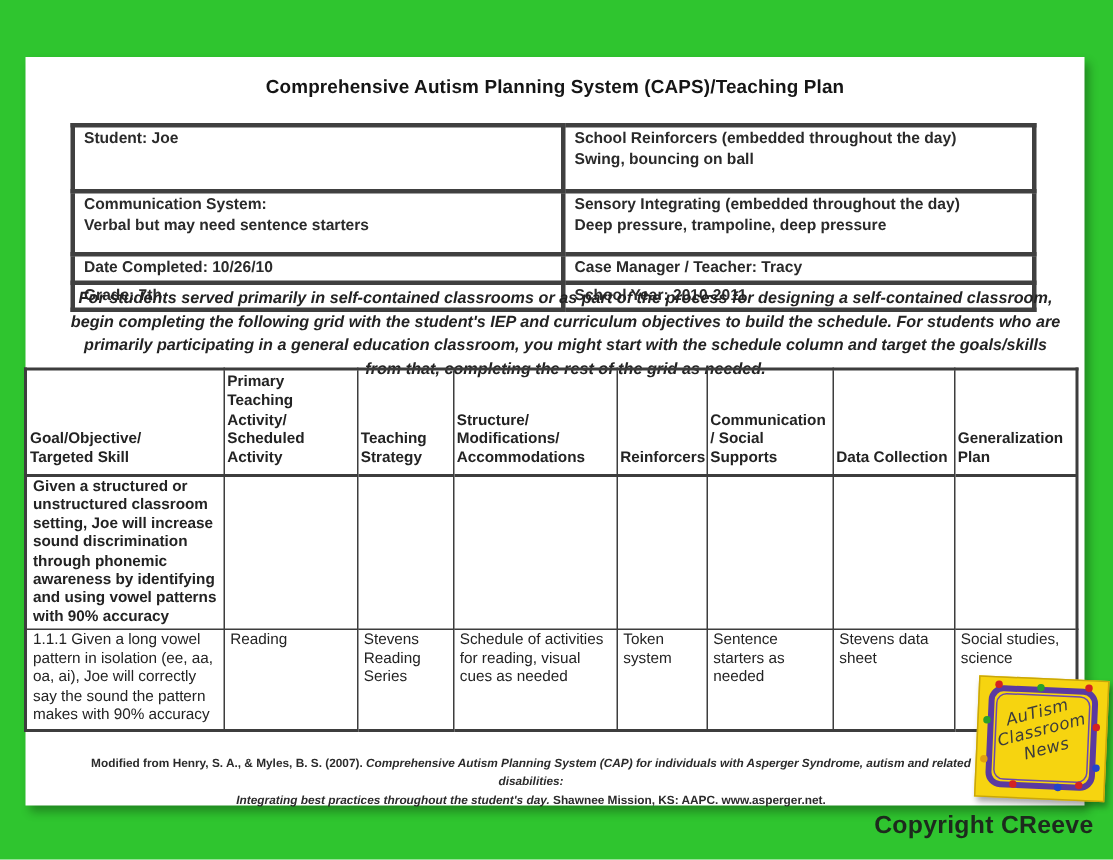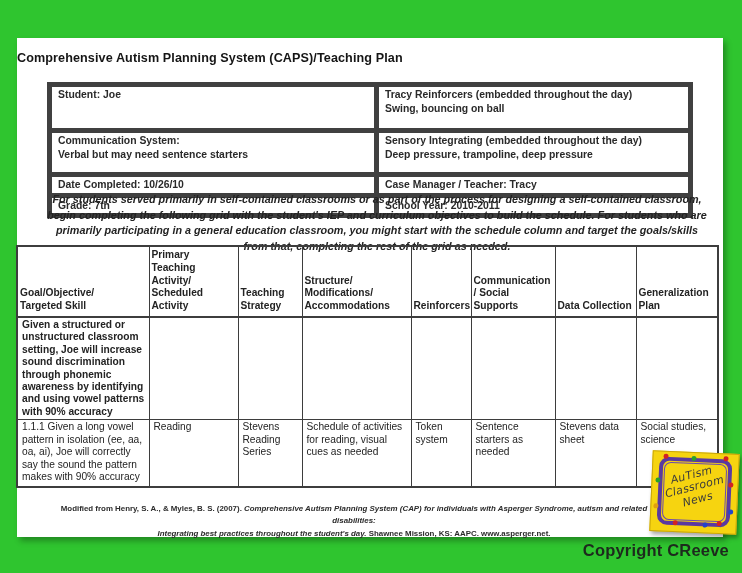--- a/index.html
+++ b/index.html
@@ -9,30 +9,30 @@
     font-family:"Liberation Sans",sans-serif;
     color:#1a1a1a;
   }
   .page{
     position:absolute;left:17px;top:38px;width:706px;height:499px;
     background:#ffffff;
     box-shadow:3px 4px 6px rgba(0,0,0,0.30);
   }
   .page-title{
     position:absolute;top:13px;left:0;right:0;
-    text-align:left;font-size:12.6px;font-weight:bold;color:#151515;
+    text-align:center;font-size:12.6px;font-weight:bold;color:#151515;
     letter-spacing:0.1px;
   }
   
   table.info{
     position:absolute;left:30px;top:44px;width:641px;
     border-collapse:collapse;table-layout:fixed;
   }
   table.info td{
-    border:5px solid #404040;
+    border:3px solid #404040;
     vertical-align:top;padding:1px 5px 1px 6px;
     font-size:10.4px;line-height:1.3;color:#2a2a2a;
   }
   .lbl{font-weight:bold;}
   .note{font-weight:bold;}
   .val{font-weight:600;}
   tr.r1 td{height:39px;}
   tr.r2 td{height:37px;}
   tr.r3 td{height:11px;}
   tr.r4 td{height:12px;}
@@ -124,21 +124,21 @@
     <colgroup>
         <col style="width:327px">
         <col style="width:314px">
       </colgroup>
     <tbody>
         <tr class="r1">
       <td>
         <span class="lbl">Student:</span><span class="val"> Joe</span>
       </td>
       <td>
-        <span class="lbl">Tracy Reinforcers </span><span class="note">(embedded throughout the day)</span><br>
+        <span class="lbl">School Reinforcers </span><span class="note">(embedded throughout the day)</span><br>
         <span class="val">Swing, bouncing on ball</span>
       </td>
     </tr>
     <tr class="r2">
       <td>
         <span class="lbl">Communication System:</span><br>
         <span class="val">Verbal but may need sentence starters</span>
       </td>
       <td>
         <span class="lbl">Sensory Integrating </span><span class="note">(embedded throughout the day)</span><br>

